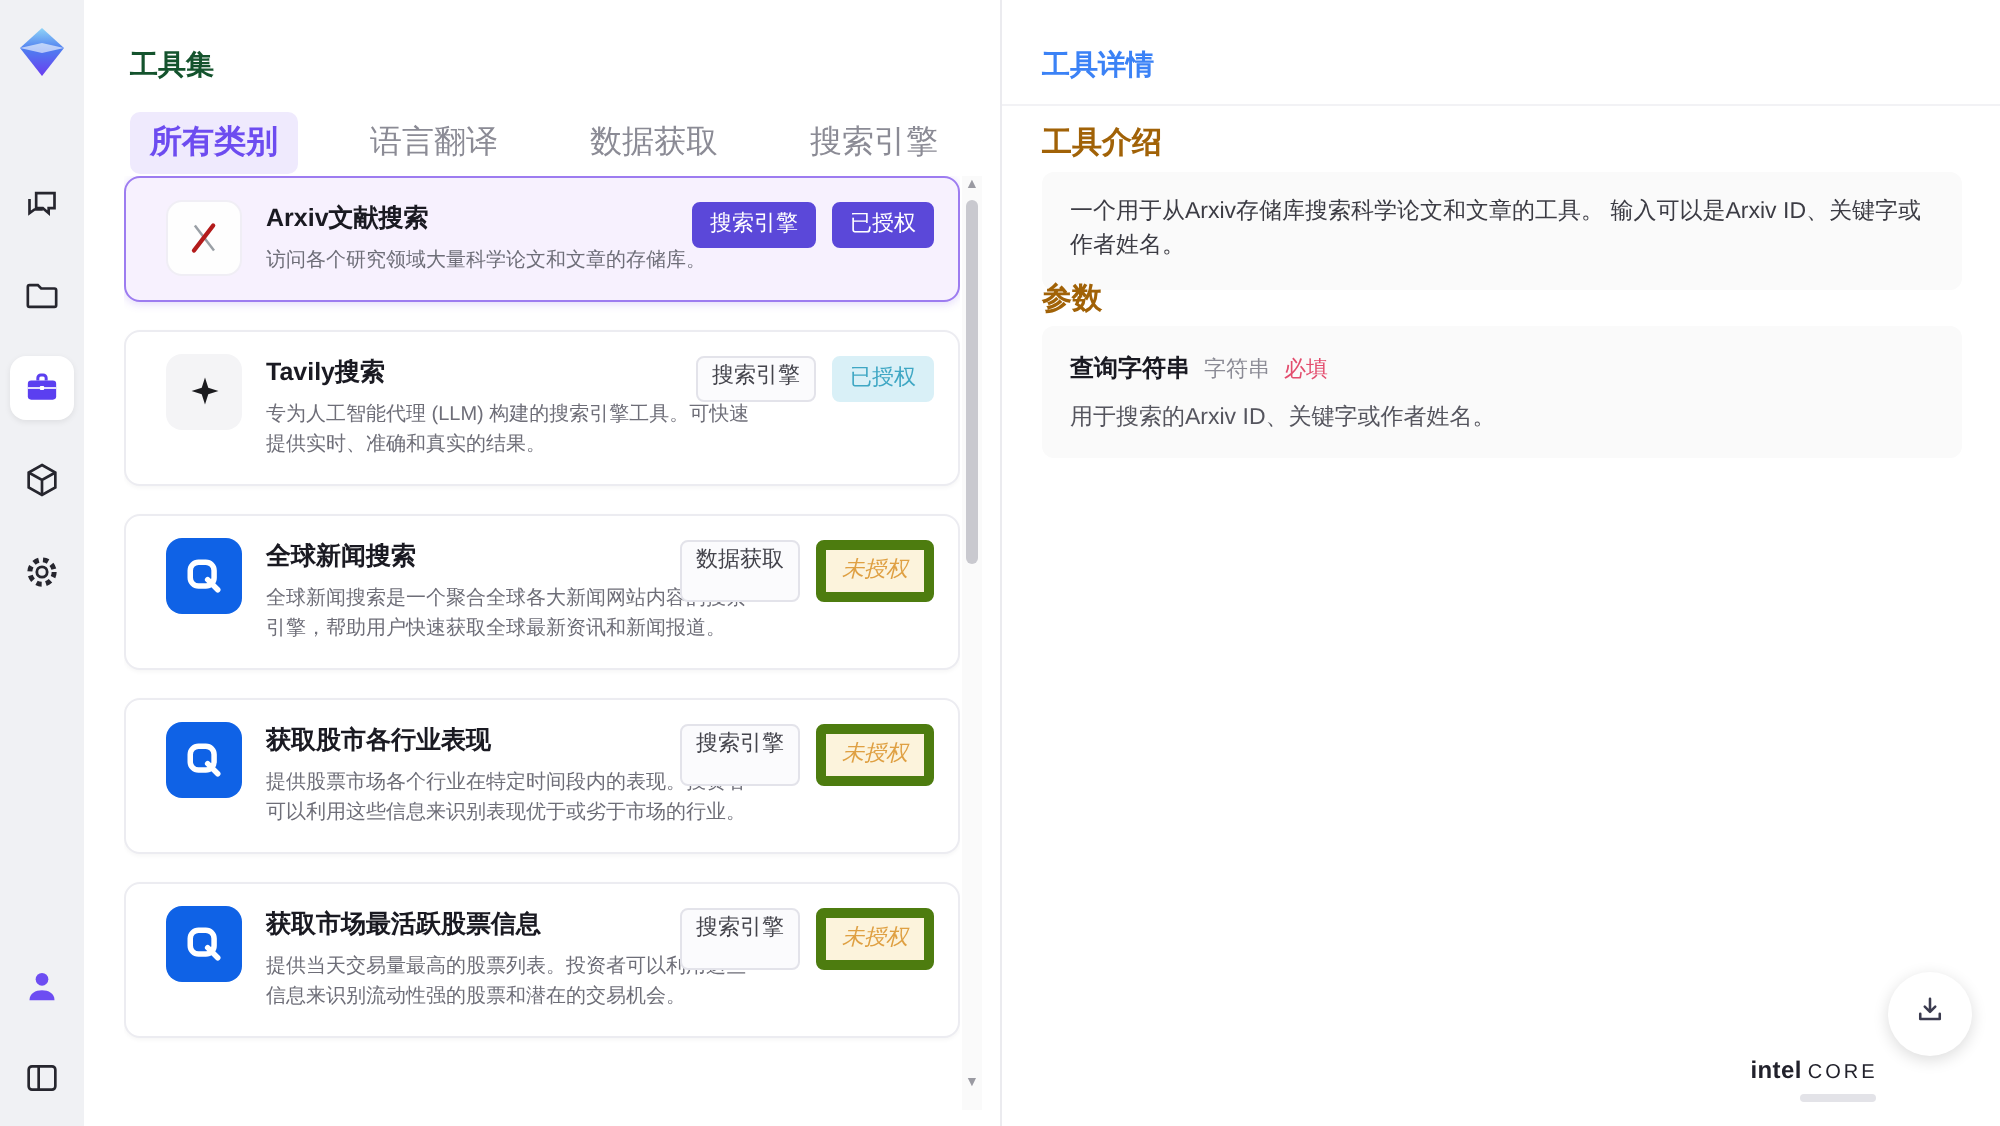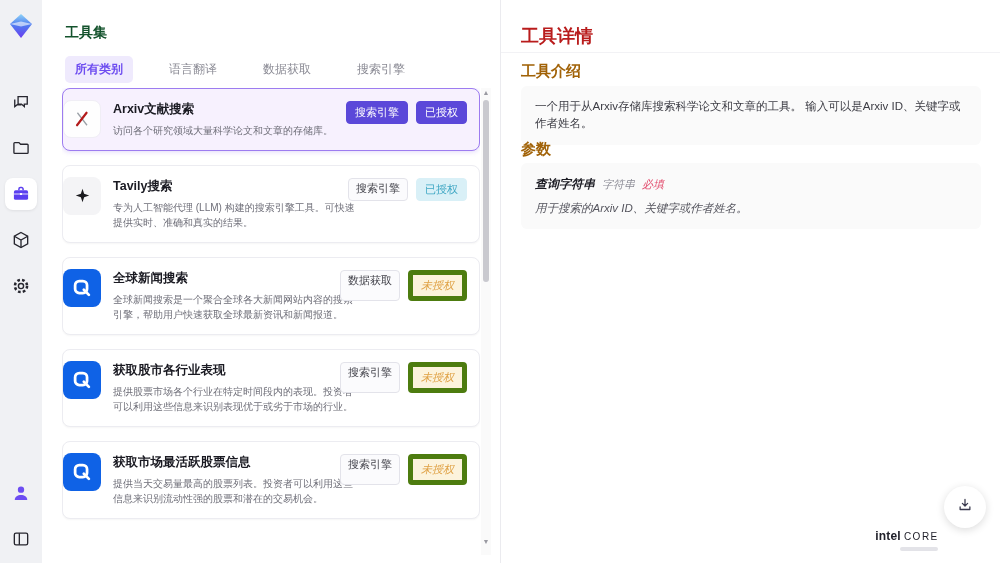--- a/index.html
+++ b/index.html
@@ -11,25 +11,25 @@
   .rail-logo { width:28px; height:28px; margin-bottom:46px; }
   .rail-item { width:32px; height:32px; border-radius:8px; display:flex; align-items:center; justify-content:center; margin-bottom:14px; cursor:pointer; }
   .rail-item.active { background:#ffffff; box-shadow:0 1px 3px rgba(0,0,0,.08); }
   .rail-spacer { flex:1; }
   .rail svg { display:block; }
 
   
   .tools-panel { position:absolute; left:42px; top:0; width:458px; height:563px; background:#fff; }
   .panel-title { position:absolute; left:23px; top:24px; font-size:14px; font-weight:bold; color:#14532d; }
   .tabs { position:absolute; left:23px; top:56px; display:flex; align-items:center; gap:26px; }
-  .tab { font-size:12px; color:#8b8b95; padding:5px 10px; border-radius:5px; cursor:pointer; white-space:nowrap; }
+  .tab { font-size:16px; color:#8b8b95; padding:5px 10px; border-radius:5px; cursor:pointer; white-space:nowrap; }
   .tab.active { color:#6d4cf0; background:#efeafd; font-weight:bold; }
 
   .tool-list { position:absolute; left:20px; top:88px; width:418px; height:475px; overflow:hidden; }
-  .tool-card { position:relative; display:flex; align-items:flex-start; gap:12px; background:#fff; border:1px solid #ececf1; border-radius:8px; box-shadow:0 1px 2px rgba(0,0,0,.04); padding:11px 0; margin-bottom:14px; cursor:pointer; }
+  .tool-card { position:relative; display:flex; align-items:flex-start; gap:12px; background:#fff; border:1px solid #ececf1; border-radius:8px; box-shadow:0 1px 2px rgba(0,0,0,.04); padding:11px 20px; margin-bottom:14px; cursor:pointer; }
   .tool-card.selected { background:#f7f1fe; border:1.5px solid #9d7cf0; box-shadow:0 1px 5px rgba(124,82,230,.22); }
   .tool-icon { flex:0 0 38px; width:38px; height:38px; border-radius:8px; display:flex; align-items:center; justify-content:center; background:#f4f4f6; }
   .tool-icon.arxiv-icon { background:#fefefe; border:1px solid #f0eef5; }
   .tool-icon.qnews-icon { background:#0f62e6; }
   .tool-text { flex:1; min-width:0; padding-top:1px; }
   .tool-title { font-size:12.5px; font-weight:bold; color:#1a1a22; margin-bottom:5px; }
   .tool-desc { font-size:10px; line-height:1.55; color:#6e6e78; max-width:246px; }
   .tool-badges { position:absolute; right:12px; top:12px; display:flex; gap:8px; }
   .badge { font-size:11px; line-height:1; padding:5px 8px; border-radius:4px; white-space:nowrap; }
   .badge.plain { background:#fbfbfd; border:1px solid #e3e3ea; color:#44444c; padding:4px 7px; }
@@ -39,27 +39,27 @@
 
   
   .scrollbar { position:absolute; left:439px; top:88px; width:10px; height:467px; background:#fafafa; }
   .scroll-arrow { position:absolute; left:0; width:10px; height:10px; font-size:7px; color:#9a9aa2; text-align:center; line-height:10px; }
   .scroll-arrow.up { top:0; }
   .scroll-arrow.down { bottom:8px; }
   .scroll-thumb { position:absolute; left:2px; top:12px; width:6px; height:182px; background:#c9c9cf; border-radius:3px; }
 
   
   .details-panel { position:absolute; left:500px; top:0; width:500px; height:563px; background:#fff; border-left:1px solid #ebebef; }
-  .details-title { position:absolute; left:20px; top:24px; font-size:18px; font-weight:bold; color:#b91c1c; }
+  .details-title { position:absolute; left:20px; top:24px; font-size:14px; font-weight:bold; color:#3b82f6; }
   .details-divider { position:absolute; left:0; top:52px; width:500px; height:1px; background:#f2f2f5; }
   .section-head { font-size:15px; font-weight:bold; color:#a16207; }
   .intro-head { position:absolute; left:20px; top:62px; }
   .intro-card { position:absolute; left:20px; top:86px; width:460px; min-height:38px; background:#fafafa; border-radius:6px; padding:12px 14px; font-size:11.5px; color:#3c3c44; line-height:1.5; }
   .params-head { position:absolute; left:20px; top:140px; }
-  .param-card { position:absolute; left:20px; top:163px; width:460px; background:#fafafa; border-radius:6px; padding:13px 14px;font-style:italic; }
+  .param-card { position:absolute; left:20px; top:163px; width:460px; background:#fafafa; border-radius:6px; padding:13px 14px; }
   .param-line { display:flex; align-items:baseline; gap:7px; margin-bottom:8px; }
   .param-name { font-size:12px; font-weight:bold; color:#1a1a22; }
   .param-type { font-size:11px; color:#8b8b95;text-align:center; }
   .param-required { font-size:11px; color:#e34d6e; }
   .param-desc { font-size:11.5px; color:#55555e; }
 
   
   .fab { position:absolute; left:944px; top:486px; width:42px; height:42px; border-radius:50%; background:#fff; box-shadow:0 2px 8px rgba(0,0,0,.14); display:flex; align-items:center; justify-content:center; cursor:pointer; }
   .brand { position:absolute; left:872px; top:526px; width:70px; text-align:center; color:#21212b; }
   .brand .intel { font-size:12px; font-weight:bold; letter-spacing:.2px; }

